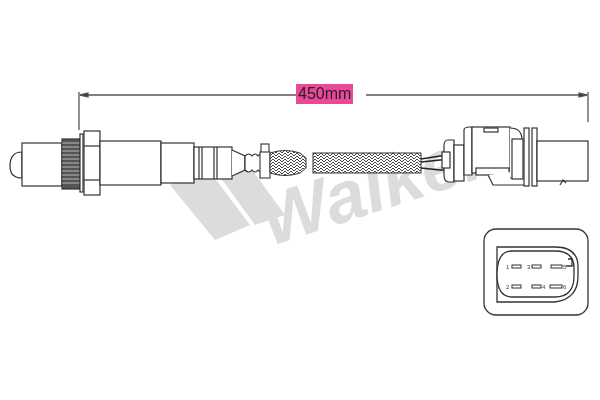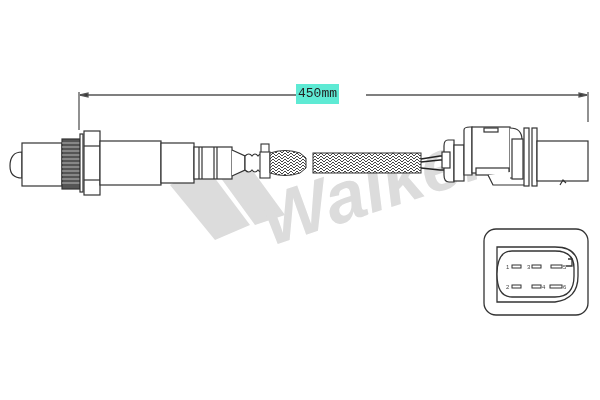--- a/index.html
+++ b/index.html
@@ -1,18 +1,18 @@
 <!DOCTYPE html>
 <html><head>
   <meta charset="utf-8">
   <style>
     html, body { margin: 0; padding: 0; background: #ffffff; }
     body { width: 600px; height: 400px; overflow: hidden; position: relative; font-family: "Liberation Sans", sans-serif; }
     svg { position: absolute; left: 0; top: 0; }
-    .dim-label { position: absolute; top: 84px; left: 296px; font-size: 13px; color: #222; background: #5eead4; padding: 0 2px; line-height: 20px; font-family: Liberation Mono, monospace; }
+    .dim-label { position: absolute; top: 84px; left: 296px; font-size: 16px; color: #222; background: #ec4899; padding: 0 2px; line-height: 20px; }
     .pin-label { font-size: 6px; fill: #444; font-family: "Liberation Sans", sans-serif; }
   </style>
 </head>
 <body>
 
 <svg width="600" height="400" viewBox="0 0 600 400" xmlns="http://www.w3.org/2000/svg">
   <defs>
     <pattern id="braid" width="6" height="6" patternUnits="userSpaceOnUse">
       <rect width="6" height="6" fill="#ffffff"></rect>
       <path d="M0 3 L3 0 L6 3 M0 6 L3 3 L6 6" stroke="#444" stroke-width="1" fill="none"></path>

